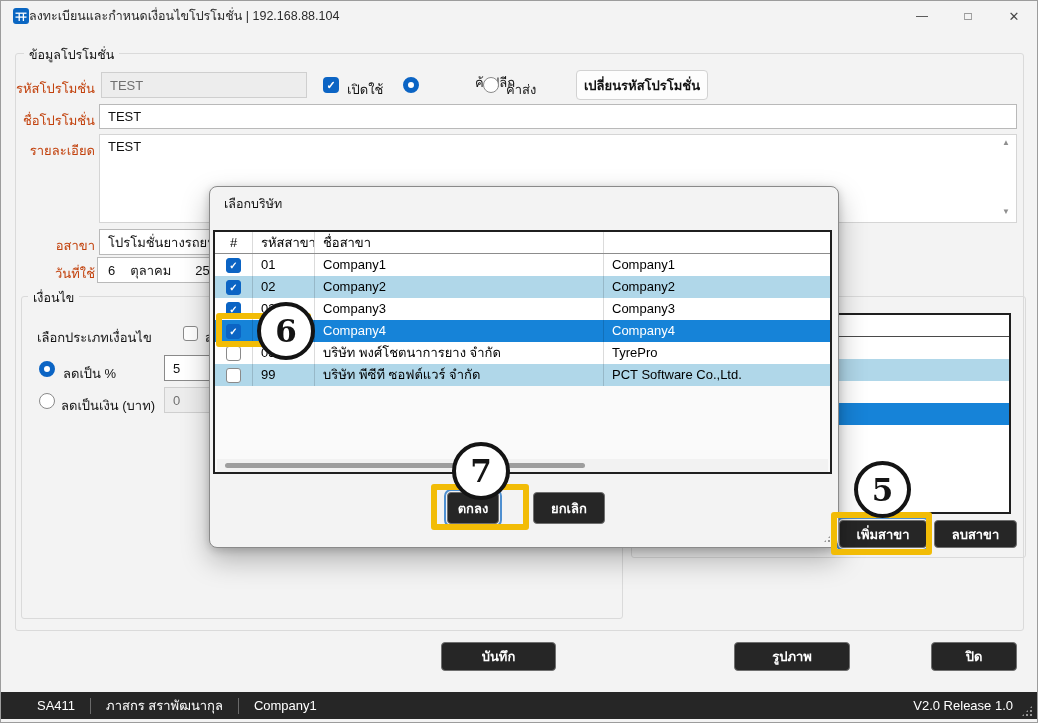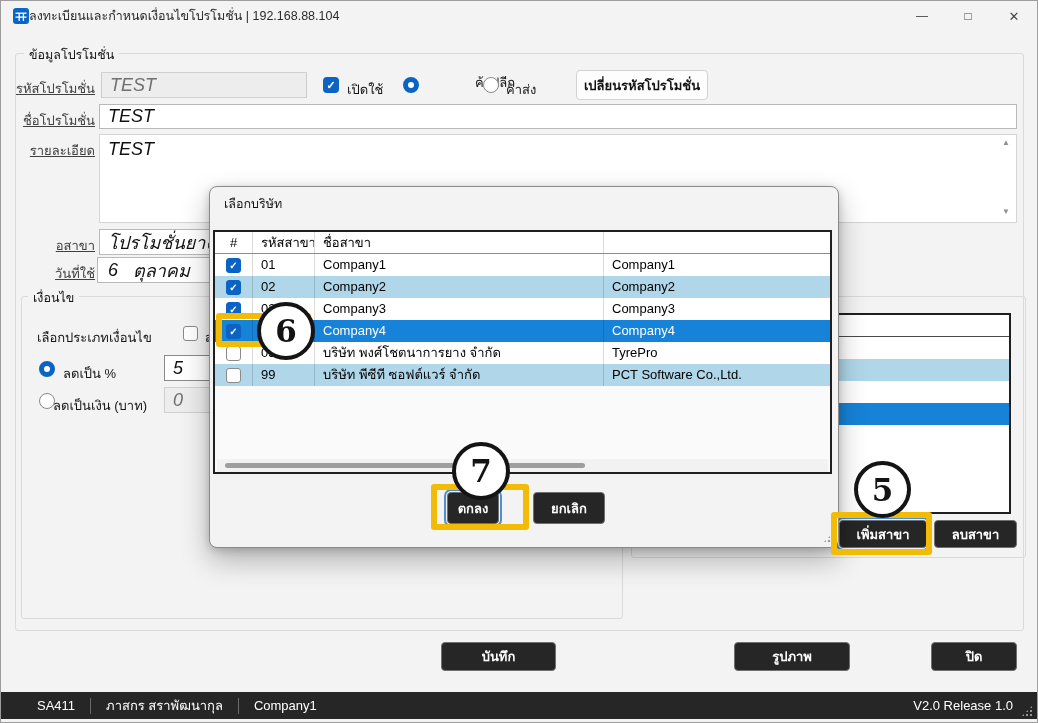--- a/index.html
+++ b/index.html
@@ -11,24 +11,24 @@
   .titlebar { position:absolute; left:0; top:0; width:100%; height:30px;
               display:flex; align-items:center; }
   .title-icon { margin-left:12px; width:16px; height:16px; flex:0 0 auto; }
   .title-text { font-size:12.5px; color:#2b2b2b; white-space:nowrap; }
   .win-btns { position:absolute; right:0; top:0; height:30px; display:flex; }
   .win-btn { width:46px; height:30px; display:flex; align-items:center; justify-content:center;
              color:#474747; font-size:12px; cursor:default; }
   .win-btn.close { font-size:13px; }
 
   
-  .flabel { position:absolute; right:942px; white-space:nowrap; font-size:13px; color:#404040; text-align:center;text-decoration:underline; }
+  .flabel { position:absolute; right:942px; white-space:nowrap; font-size:13px; color:#c2410c; text-align:center; }
   .slabel { position:absolute; white-space:nowrap; font-size:13px; color:#141414; }
   .inp { position:absolute; background:#fff; border:1px solid #b9b9b9; color:#111;
-         font-size:18px; display:flex; align-items:center; padding-left:8px; white-space:nowrap;font-style:italic; }
+         font-size:13px; display:flex; align-items:center; padding-left:8px; white-space:nowrap; }
   .inp.dis { background:#ededed; border-color:#cfcfcf; color:#707070; }
   .inp.dark-border { border-color:#8a8a8a; }
   .group { position:absolute; border:1px solid #dadada; border-radius:3px; }
   .group-label { position:absolute; top:-9px; left:8px; background:#f3f3f3; padding:0 5px;
                  font-size:12.5px; color:#141414; white-space:nowrap; }
   .cbx { position:absolute; width:16px; height:16px; border-radius:4px; }
   .cbx.on { background:#0b64c4; color:#fff; display:flex; align-items:center; justify-content:center;
             font-size:11px; font-weight:bold; }
   .cbx.off { background:#fff; border:1px solid #8a8a8a; border-radius:3px; }
   .radio { position:absolute; width:16px; height:16px; border-radius:50%; background:#fff; }
@@ -151,21 +151,21 @@
   <div class="group" style="left:20px; top:295px; width:602px; height:323px;">
     <span class="group-label" style="left:6px;">เงื่อนไข</span>
   </div>
   <span class="slabel" style="left:36px; top:326px;">เลือกประเภทเงื่อนไข</span>
   <span class="cbx off" style="left:182px; top:325px; width:15px; height:15px;"></span>
   <span class="slabel" style="left:204px; top:326px;">ส</span>
   <span class="radio on" style="left:38px; top:360px;"></span>
   <span class="slabel" style="left:62px; top:362px;">ลดเป็น %</span>
   <div class="inp dark-border" style="left:163px; top:354px; width:110px; height:26px;">5</div>
   <span class="radio off" style="left:38px; top:392px;"></span>
-  <span class="slabel" style="left:52px; top:394px;">ลดเป็นเงิน (บาท)</span>
+  <span class="slabel" style="left:60px; top:394px;">ลดเป็นเงิน (บาท)</span>
   <div class="inp dis" style="left:163px; top:386px; width:110px; height:26px;">0</div>
 
   <div class="group" style="left:630px; top:295px; width:395px; height:262px;"></div>
   <div class="branch-list">
     <div class="bl-row header"></div>
     <div class="bl-row plain"></div>
     <div class="bl-row alt"></div>
     <div class="bl-row plain"></div>
     <div class="bl-row selected"></div>
   </div>

